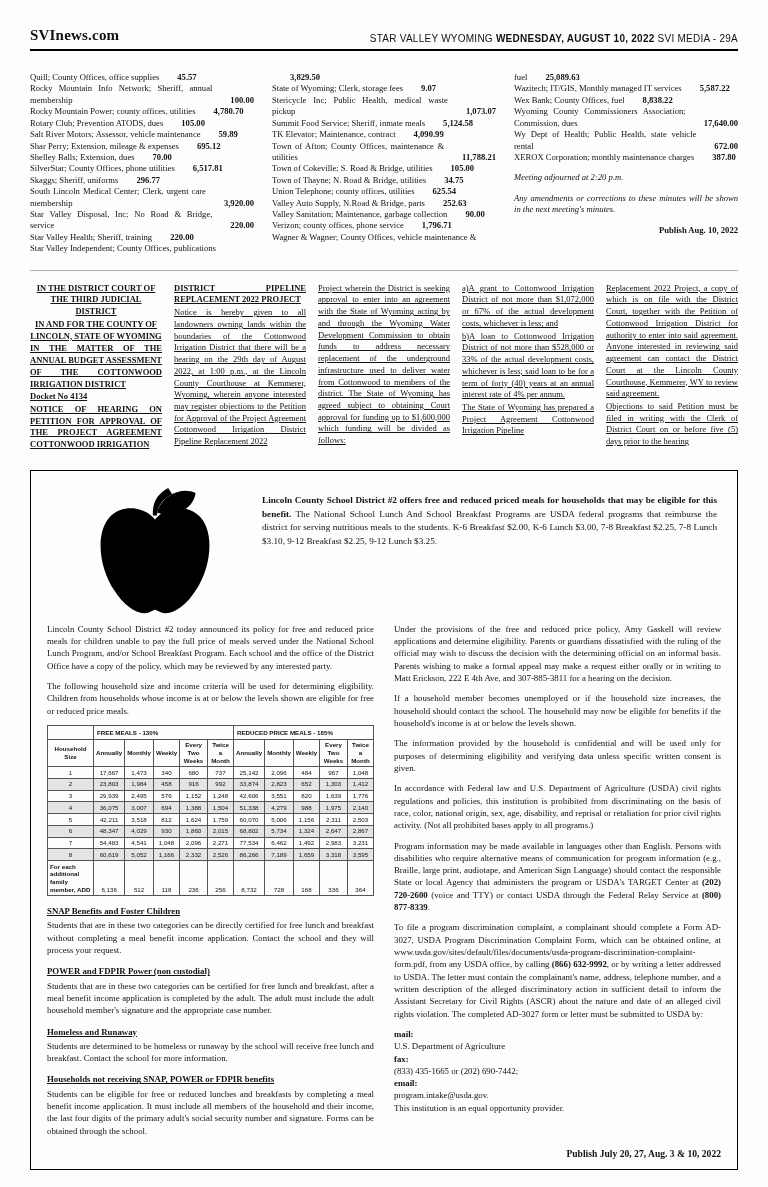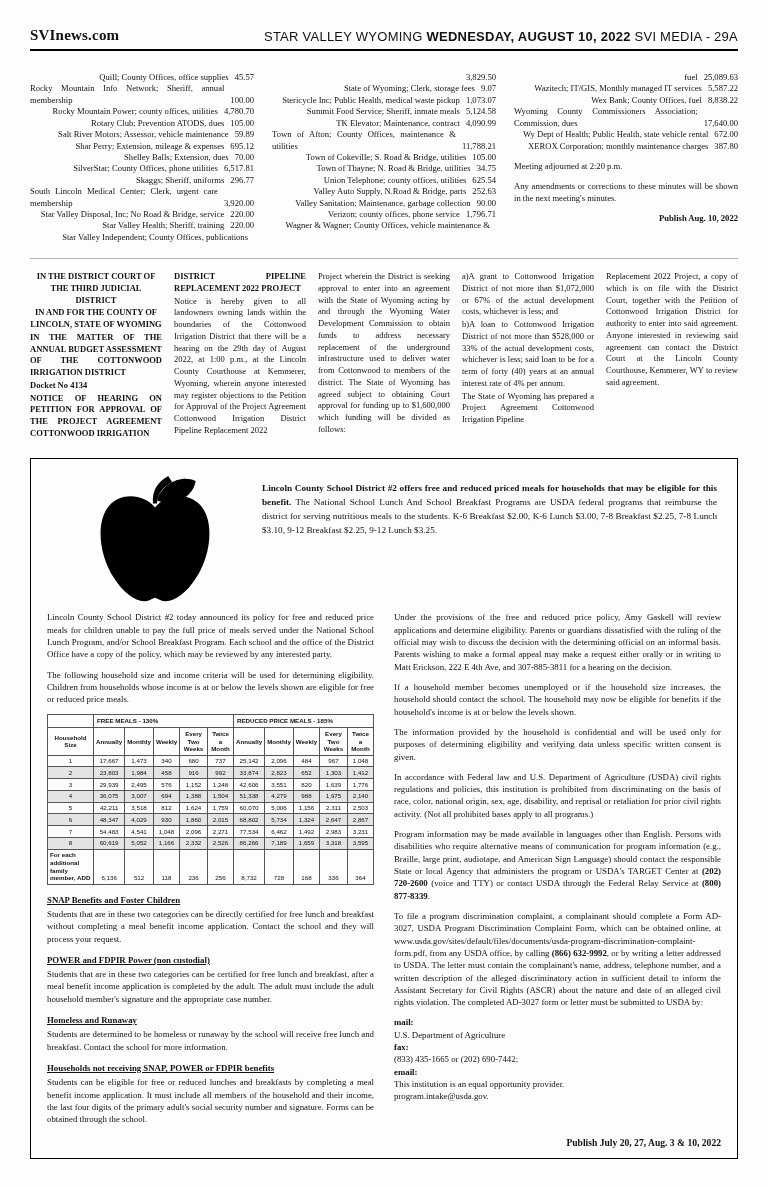--- a/index.html
+++ b/index.html
@@ -4,37 +4,37 @@
 <title>SVI News page</title>
 <style>
   *{margin:0;padding:0;box-sizing:border-box;}
   html,body{background:#ffffff;}
   .page{width:768px;height:1187px;margin:0 auto;background:#fdfdfb;color:#121212;
         font-family:"Liberation Serif",serif;overflow:hidden;position:relative;}
 
   
   .masthead{display:flex;justify-content:space-between;align-items:flex-end;padding:27px 30px 5px;}
   .site-name{font-size:15px;font-weight:bold;letter-spacing:.2px;}
-  .mast-meta{font-family:"Liberation Sans",sans-serif;font-size:13px;letter-spacing:.25px;}
+  .mast-meta{font-family:"Liberation Sans",sans-serif;font-size:10px;letter-spacing:.25px;}
   .mast-meta strong{font-weight:bold;}
   .mast-rule{border-top:2.5px solid #000;margin:0 30px;}
 
   
   .expenses{display:flex;gap:18px;padding:21px 30px 0;font-size:8.6px;line-height:1.33;}
   .exp-col{flex:1;min-width:0;}
-  .exp-item{display:flex;justify-content:flex-end;align-items:flex-end;gap:6px;}
+  .exp-item{display:flex;justify-content:flex-start;align-items:flex-end;gap:18px;}
   .exp-desc{text-align:justify;}
-  .exp-amt{white-space:nowrap;}
-  .exp-close-p{margin-top:9px;text-align:justify;}
+  .exp-amt{white-space:nowrap;font-weight:bold;}
+  .exp-close-p{margin-top:9px;text-align:justify;font-style:italic;}
   .exp-publish{margin-top:9px;text-align:right;font-weight:bold;}
 
   .thin-rule{border-top:1px solid #b3b3b3;margin:15px 30px 0;}
 
   
-  .legal{display:flex;gap:12px;padding:12px 30px 4px;font-size:8.5px;line-height:1.38;}
+  .legal{display:flex;gap:12px;padding:12px 30px 4px;font-size:8.5px;line-height:1.38;text-decoration:underline;}
   .legal-col{flex:1;min-width:0;}
   .legal-p{margin-bottom:1px;}
   .legal-p.b{font-weight:bold;}
   .al-center{text-align:center;}
   .al-left{text-align:left;}
   .al-justify{text-align:justify;}
 
   
   .school-box{margin:14px 30px 0;border:1.5px solid #000;padding:8px 16px 10px;}
   .intro-row{display:flex;}
@@ -233,20 +233,21 @@
       <div class="legal-col">
         <p class="legal-p al-justify">Project wherein the District is seeking approval to enter into an agreement with the State of Wyoming acting by and through the Wyoming Water Development Commission to obtain funds to address necessary replacement of the underground infrastructure used to deliver water from Cottonwood to members of the district. The State of Wyoming has agreed subject to obtaining Court approval for funding up to $1,600,000 which funding will be divided as follows:</p>
       </div>
       <div class="legal-col">
         <p class="legal-p al-justify">a)A grant to Cottonwood Irrigation District of not more than $1,072,000 or 67% of the actual development costs, whichever is less; and</p>
         <p class="legal-p al-justify">b)A loan to Cottonwood Irrigation District of not more than $528,000 or 33% of the actual development costs, whichever is less; said loan to be for a term of forty (40) years at an annual interest rate of 4% per annum.</p>
         <p class="legal-p al-justify">The State of Wyoming has prepared a Project Agreement Cottonwood Irrigation Pipeline</p>
       </div>
       <div class="legal-col">
         <p class="legal-p al-justify">Replacement 2022 Project, a copy of which is on file with the District Court, together with the Petition of Cottonwood Irrigation District for authority to enter into said agreement. Anyone interested in reviewing said agreement can contact the District Court at the Lincoln County Courthouse, Kemmerer, WY to review said agreement.</p>
+        <p class="legal-p al-justify">Objections to said Petition must be filed in writing with the Clerk of District Court on or before five (5) days prior to the hearing</p>
       </div>
     </section>
 
   <section class="school-box">
     <div class="intro-row">
       <div class="apple-wrap">
         <svg width="122" height="134" viewBox="0 0 120 132" aria-hidden="true">
           <path d="M58 30 C57 18 62 9 73 3 L77 9 C68 13 62 21 62 30 Z" fill="#000"></path>
           <path d="M62 27 C66 11 86 1 100 8 C98 23 80 34 62 27 Z" fill="#000"></path>
           <path d="M60 34 C50 21 27 18 15 32 C1 48 5 82 20 104 C30 120 45 130 55 125 C58 124 59 123 60 123 C61 123 62 124 65 125 C75 130 90 120 100 104 C115 82 119 48 105 32 C93 18 70 21 60 34 Z" fill="#000"></path>
@@ -419,22 +420,22 @@
             <p class="rp"><span>If a household member becomes unemployed or if the household size increases, the household should contact the school.  The household may now be eligible for benefits if the household's income is at or below the levels shown.</span></p>
             <p class="rp"><span>The information provided by the household is confidential and will be used only for purposes of determining eligibility and verifying data unless specific written consent is given.</span></p>
             <p class="rp"><span>In accordance with Federal law and U.S. Department of Agriculture (USDA) civil rights regulations and policies, this institution is prohibited from discriminating on the basis of race, color, national origin, sex, age, disability, and reprisal or retaliation for prior civil rights activity. (Not all prohibited bases apply to all programs.)</span></p>
             <p class="rp"><span>Program information may be made available in languages other than English. Persons with disabilities who require alternative means of communication for program information (e.g., Braille, large print, audiotape, and American Sign Language) should contact the responsible State or local Agency that administers the program or USDA's TARGET Center at </span><strong>(202) 720-2600</strong><span> (voice and TTY) or contact USDA through the Federal Relay Service at </span><strong>(800) 877-8339</strong><span>.</span></p>
             <p class="rp"><span>To file a program discrimination complaint, a complainant should complete a Form AD-3027, USDA Program Discrimination Complaint Form, which can be obtained online, at www.usda.gov/sites/default/files/documents/usda-program-discrimination-complaint-form.pdf, from any USDA office, by calling </span><strong>(866) 632-9992</strong><span>, or by writing a letter addressed to USDA. The letter must contain the complainant's name, address, telephone number, and a written description of the alleged discriminatory action in sufficient detail to inform the Assistant Secretary for Civil Rights (ASCR) about the nature and date of an alleged civil rights violation. The completed AD-3027 form or letter must be submitted to USDA by:</span></p>
             <p class="cl"><strong>mail:</strong></p>
             <p class="cl"><span>U.S. Department of Agriculture</span></p>
             <p class="cl"><strong>fax:</strong></p>
             <p class="cl"><span>(833) 435-1665 or (202) 690-7442;</span></p>
             <p class="cl"><strong>email:</strong></p>
+            <p class="cl"><span>program.intake@usda.gov.</span></p>
             <p class="cl"><span>This institution is an equal opportunity provider.</span></p>
-            <p class="cl"><span>program.intake@usda.gov.</span></p>
           </div>
       </div>
     </div>
 
     <p class="box-publish">Publish July 20, 27, Aug. 3 &amp; 10, 2022</p>
   </section>
 
 </div>
 
 </body></html>

